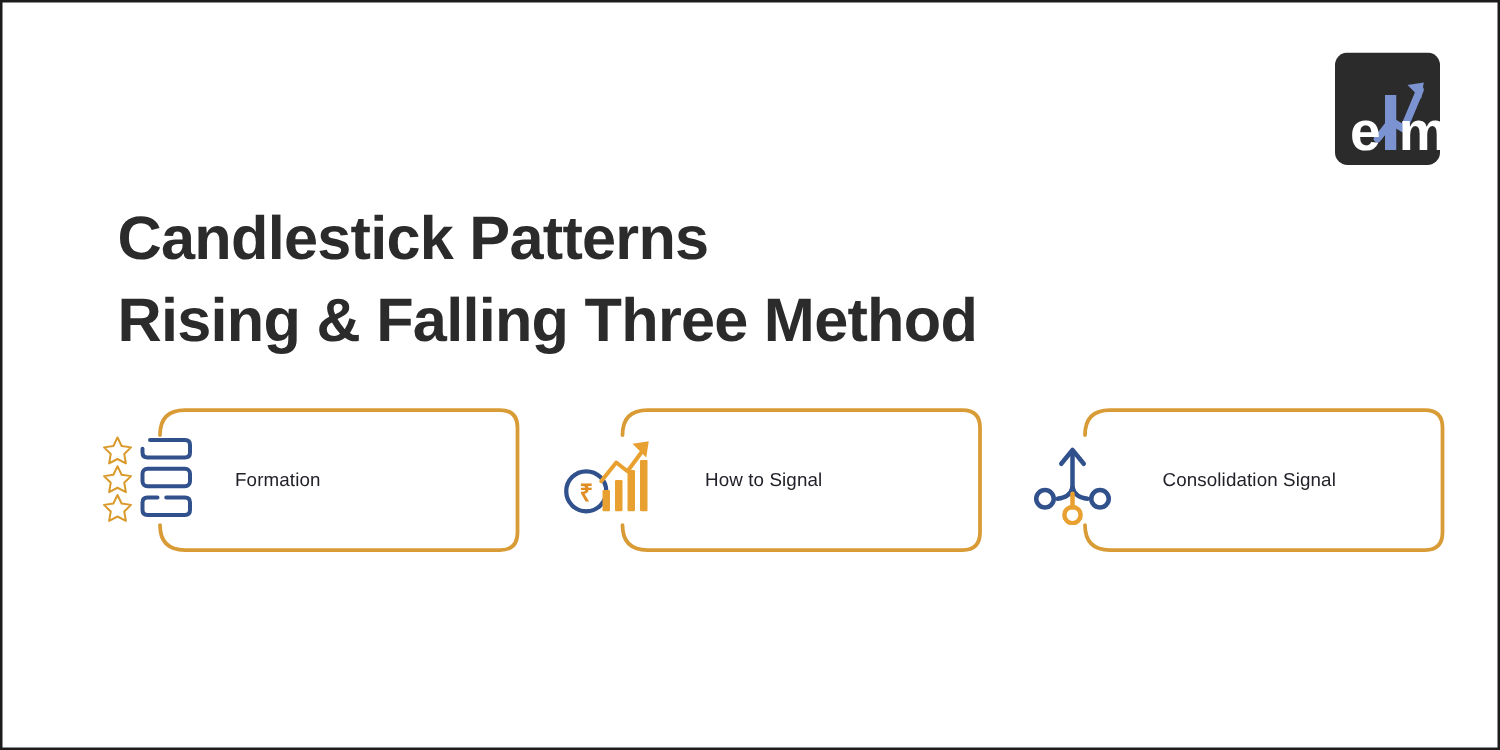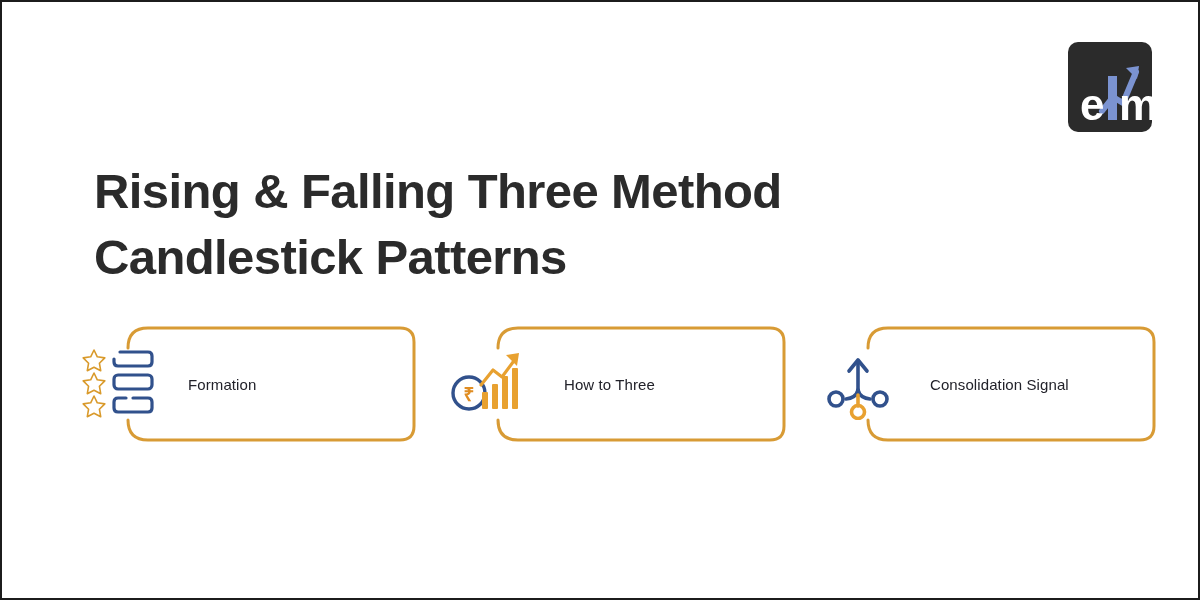--- a/index.html
+++ b/index.html
@@ -120,22 +120,22 @@
 
       <text x="12" y="78" font-family="'Liberation Sans', sans-serif" font-size="44" font-weight="700" fill="#ffffff">e</text>
 
       <rect x="40" y="34" width="9" height="44" fill="#7b93d1"></rect>
 
       <text x="51" y="78" font-family="'Liberation Sans', sans-serif" font-size="44" font-weight="700" fill="#ffffff">m</text>
     </svg>
   </div>
 
   <h1 class="title">
+    <span class="line">Candlestick Patterns</span>
     <span class="line">Rising &amp; Falling Three Method</span>
-    <span class="line">Candlestick Patterns</span>
   </h1>
 
   <div class="cards">
 
     <div class="card c0">
       <div class="card-frame">
         <svg width="300" height="124" viewBox="0 0 300 124">
           <path d="M8 26 Q8 6 28 6 L280 6 Q294 6 294 20 L294 104
                    Q294 118 280 118 L28 118 Q8 118 8 98" fill="none" stroke="#d89b35" stroke-width="3" stroke-linecap="round" stroke-linejoin="round"></path>
         </svg>
@@ -182,21 +182,21 @@
             <rect x="62" y="20" width="6" height="41" rx="1"></rect>
           </g>
 
           <g>
             <path d="M31 37 L43 22 L52 29 L66 10" fill="none" stroke="#e8a130" stroke-width="3.2" stroke-linecap="round" stroke-linejoin="round"></path>
             <path d="M56 7 L69 5 L67 18 Z" fill="#e8a130"></path>
           </g>
         </svg>
       </div>
 
-      <div class="card-label">How to Three</div>
+      <div class="card-label">How to Signal</div>
     </div>
 
     <div class="card c2">
       <div class="card-frame">
         <svg width="300" height="124" viewBox="0 0 300 124">
           <path d="M8 26 Q8 6 28 6 L280 6 Q294 6 294 20 L294 104
                    Q294 118 280 118 L28 118 Q8 118 8 98" fill="none" stroke="#d89b35" stroke-width="3" stroke-linecap="round" stroke-linejoin="round"></path>
         </svg>
       </div>
 

